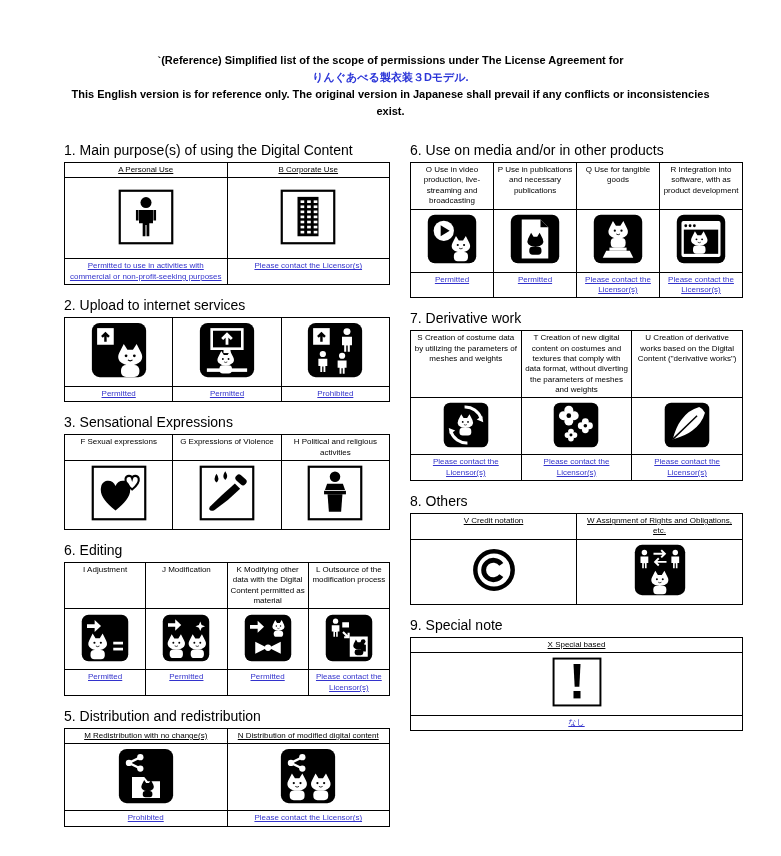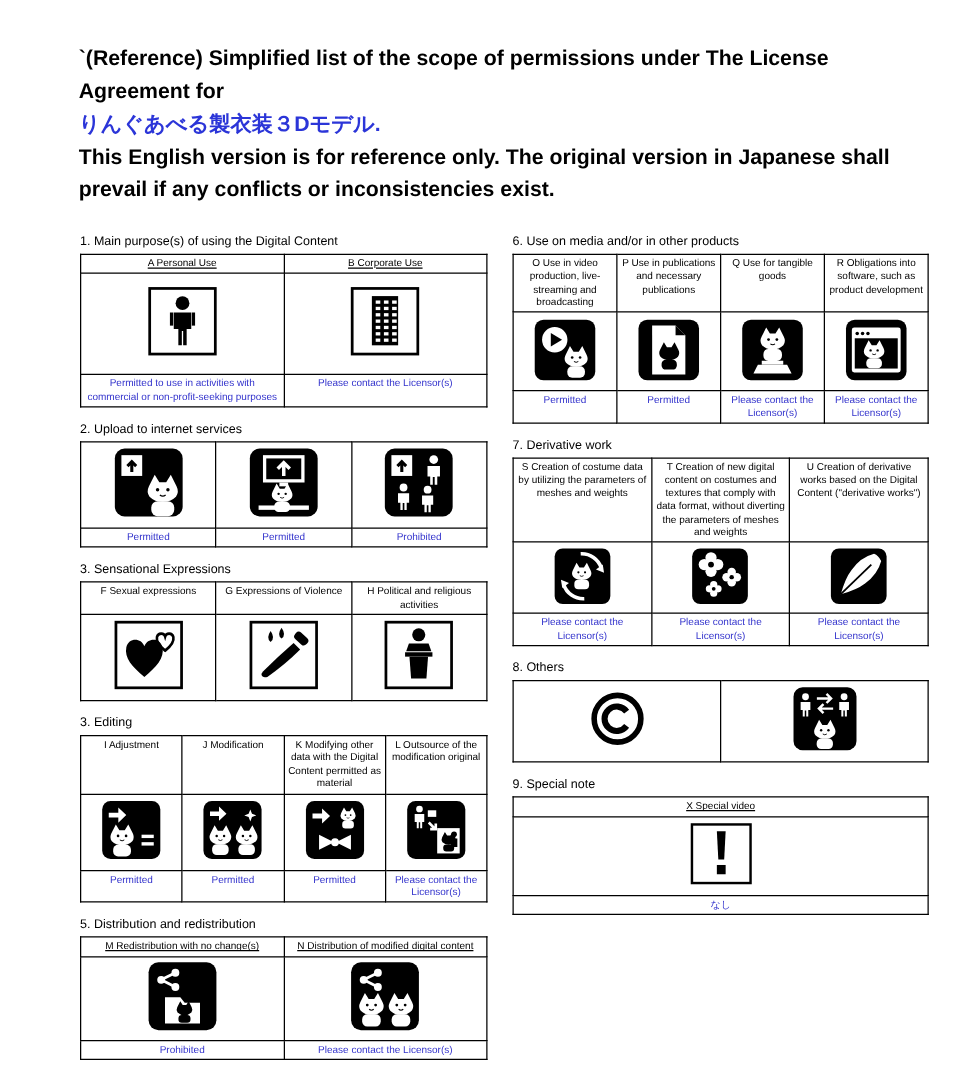--- a/index.html
+++ b/index.html
@@ -1,33 +1,33 @@
 <!DOCTYPE html>
 <html><head>
 <meta charset="utf-8">
 <style>
   html,body{margin:0;padding:0}
   body{width:781px;height:856px;background:#fff;color:#000;
        font-family:"Liberation Sans","DejaVu Sans",sans-serif;overflow:hidden}
   .page{width:781px;height:856px;position:relative}
-  .title-block{padding-top:34px;width:655px;margin:0 auto;
-               font-weight:700;font-size:17px;line-height:1.55}
+  .title-block{padding-top:52px;width:655px;margin:0 auto;text-align:center;
+               font-weight:700;font-size:11px;line-height:1.55}
   .title-jp{color:#2b35d8}
   .cols{display:flex;align-items:flex-start;margin-top:22px;margin-left:64px;gap:20px}
   .col-l{width:326px}
   .col-r{width:333px}
   .sec{margin-bottom:12px}
-  .sec-h{font-size:10px;line-height:1.2;margin-bottom:3px}
+  .sec-h{font-size:14px;line-height:1.2;margin-bottom:3px}
   table{border-collapse:collapse;width:100%;table-layout:fixed}
   td{border:1px solid #000;padding:2px 3px;text-align:center;vertical-align:top;
      font-size:8px;line-height:1.3;word-wrap:break-word}
   .icon-row td{vertical-align:middle;padding:3px}
   .icon{display:inline-block;line-height:0}
   .icon svg{display:block;margin:0 auto;width:56px;height:56px}
-  .status{color:#3333cc;}
+  .status{color:#3333cc;text-decoration:underline}
   .u .hdr{text-decoration:underline}
   .sec1 .icon-row td{height:74px}
   .sec1 .icon svg{width:56px;height:66px}
   .sec2 .icon-row td{height:62px}
   .sec3 .icon-row td{height:62px}
   .sec4 .icon-row td{height:54px}
   .sec4 .icon svg{width:48px;height:48px}
   .sec5 .icon-row td{height:60px}
   .sec6 .icon-row td{height:56px}
   .sec6 .icon svg{width:50px;height:50px}
@@ -194,28 +194,28 @@
                       <path fill="#000" d="M23 21.5 h18 l2.5 7 h-23 z"></path>
                       <rect x="19.5" y="29.5" width="25" height="4" fill="#000"></rect>
                       <path fill="#000" d="M23.5 33.5 h17 l-1.5 20 h-14 z"></path>
                     </svg></span></td>
           </tr>
         </tbody>
           </table>
       </section>
 
       <section class="sec sec4">
-        <div class="sec-h">3. Editing</div>
+        <div class="sec-h">6. Editing</div>
         <table>
             <tbody>
           <tr class="hdr-row">
             <td><span class="hdr">I Adjustment</span></td>
             <td><span class="hdr">J Modification</span></td>
             <td><span class="hdr">K Modifying other data with the Digital Content permitted as material</span></td>
-            <td><span class="hdr">L Outsource of the modification original</span></td>
+            <td><span class="hdr">L Outsource of the modification process</span></td>
           </tr>
           <tr class="icon-row">
             <td><span class="icon"><svg viewBox="0 0 64 64" xmlns="http://www.w3.org/2000/svg">
                       <rect x="1" y="1" width="62" height="62" rx="9" fill="#000"></rect>
                       <path transform="translate(8,8) scale(0.85)" fill="#fff" d="M0 6.5 h12 V0 l10 9.5 L12 19 v-6.5 H0 z"></path>
                       <g transform="translate(7,26) scale(0.95)">
                         <path fill="#fff" d="M4 10 L9 0 L13 6.5 L19 6.5 L23 0 L28 10 Q30.5 15 27.5 19 Q23 23.5 16 23.5 Q9 23.5 4.5 19 Q1.5 15 4 10 Z"></path>
                         <rect x="6" y="23" width="20" height="13" rx="5.5" fill="#fff"></rect>
                         <circle cx="11.5" cy="13" r="1.5" fill="#000"></circle>
                         <circle cx="20.5" cy="13" r="1.5" fill="#000"></circle>
@@ -346,21 +346,21 @@
     <div class="col-r">
 
       <section class="sec sec6">
         <div class="sec-h">6. Use on media and/or in other products</div>
         <table>
             <tbody>
           <tr class="hdr-row">
             <td><span class="hdr">O Use in video production, live-streaming and broadcasting</span></td>
             <td><span class="hdr">P Use in publications and necessary publications</span></td>
             <td><span class="hdr">Q Use for tangible goods</span></td>
-            <td><span class="hdr">R Obligations into software, such as product development</span></td>
+            <td><span class="hdr">R Integration into software, with as product development</span></td>
           </tr>
           <tr class="icon-row">
             <td><span class="icon"><svg viewBox="0 0 64 64" xmlns="http://www.w3.org/2000/svg">
                       <rect x="1" y="1" width="62" height="62" rx="9" fill="#000"></rect>
                       <circle cx="21.5" cy="21.5" r="13" fill="#fff"></circle>
                       <path d="M17.5 14.5 l11.5 7 -11.5 7 z" fill="#000"></path>
                       <g transform="translate(29,28) scale(0.9)">
                         <path fill="#fff" d="M4 10 L9 0 L13 6.5 L19 6.5 L23 0 L28 10 Q30.5 15 27.5 19 Q23 23.5 16 23.5 Q9 23.5 4.5 19 Q1.5 15 4 10 Z"></path>
                         <rect x="6" y="23" width="20" height="13" rx="5.5" fill="#fff"></rect>
                         <circle cx="11.5" cy="13" r="1.5" fill="#000"></circle>
@@ -475,20 +475,24 @@
             <td><span class="status">Please contact the Licensor(s)</span></td>
           </tr>
         </tbody>
           </table>
       </section>
 
       <section class="sec sec8 u">
         <div class="sec-h">8. Others</div>
         <table>
             <tbody>
+          <tr class="hdr-row">
+            <td><span class="hdr">V Credit notation</span></td>
+            <td><span class="hdr">W Assignment of Rights and Obligations, etc.</span></td>
+          </tr>
           <tr class="icon-row">
             <td><span class="icon"><svg viewBox="0 0 64 64" xmlns="http://www.w3.org/2000/svg">
                       <circle cx="32" cy="32" r="23" fill="none" stroke="#000" stroke-width="5.5"></circle>
                       <path d="M41 25 a12 12 0 1 0 0 14" stroke="#000" stroke-width="6" fill="none"></path>
                     </svg></span></td>
             <td><span class="icon"><svg viewBox="0 0 64 64" xmlns="http://www.w3.org/2000/svg">
                       <rect x="1" y="1" width="62" height="62" rx="9" fill="#000"></rect>
                       <g transform="translate(8,7) scale(0.8)" fill="#fff">
                         <circle cx="6" cy="4.2" r="4.2"></circle>
                         <path d="M0 10.5 h12 v10 H9.4 v8 H6.9 v-7.5 h-1.8 v7.5 H2.6 v-8 H0 z"></path>
@@ -510,21 +514,21 @@
           </tr>
         </tbody>
           </table>
       </section>
 
       <section class="sec sec9 u">
         <div class="sec-h">9. Special note</div>
         <table>
             <tbody>
           <tr class="hdr-row">
-            <td><span class="hdr">X Special video</span></td>
+            <td><span class="hdr">X Special based</span></td>
           </tr>
           <tr class="icon-row">
             <td><span class="icon"><svg viewBox="0 0 64 64" xmlns="http://www.w3.org/2000/svg">
                       <rect x="2" y="2" width="60" height="60" fill="#fff" stroke="#000" stroke-width="2.5"></rect>
                       <path fill="#000" d="M27.5 9 h9 l-1.5 29 h-6 z"></path>
                       <rect x="27.5" y="43.5" width="9" height="9.5" fill="#000"></rect>
                     </svg></span></td>
           </tr>
           <tr class="status-row">
             <td><span class="status">なし</span></td>

